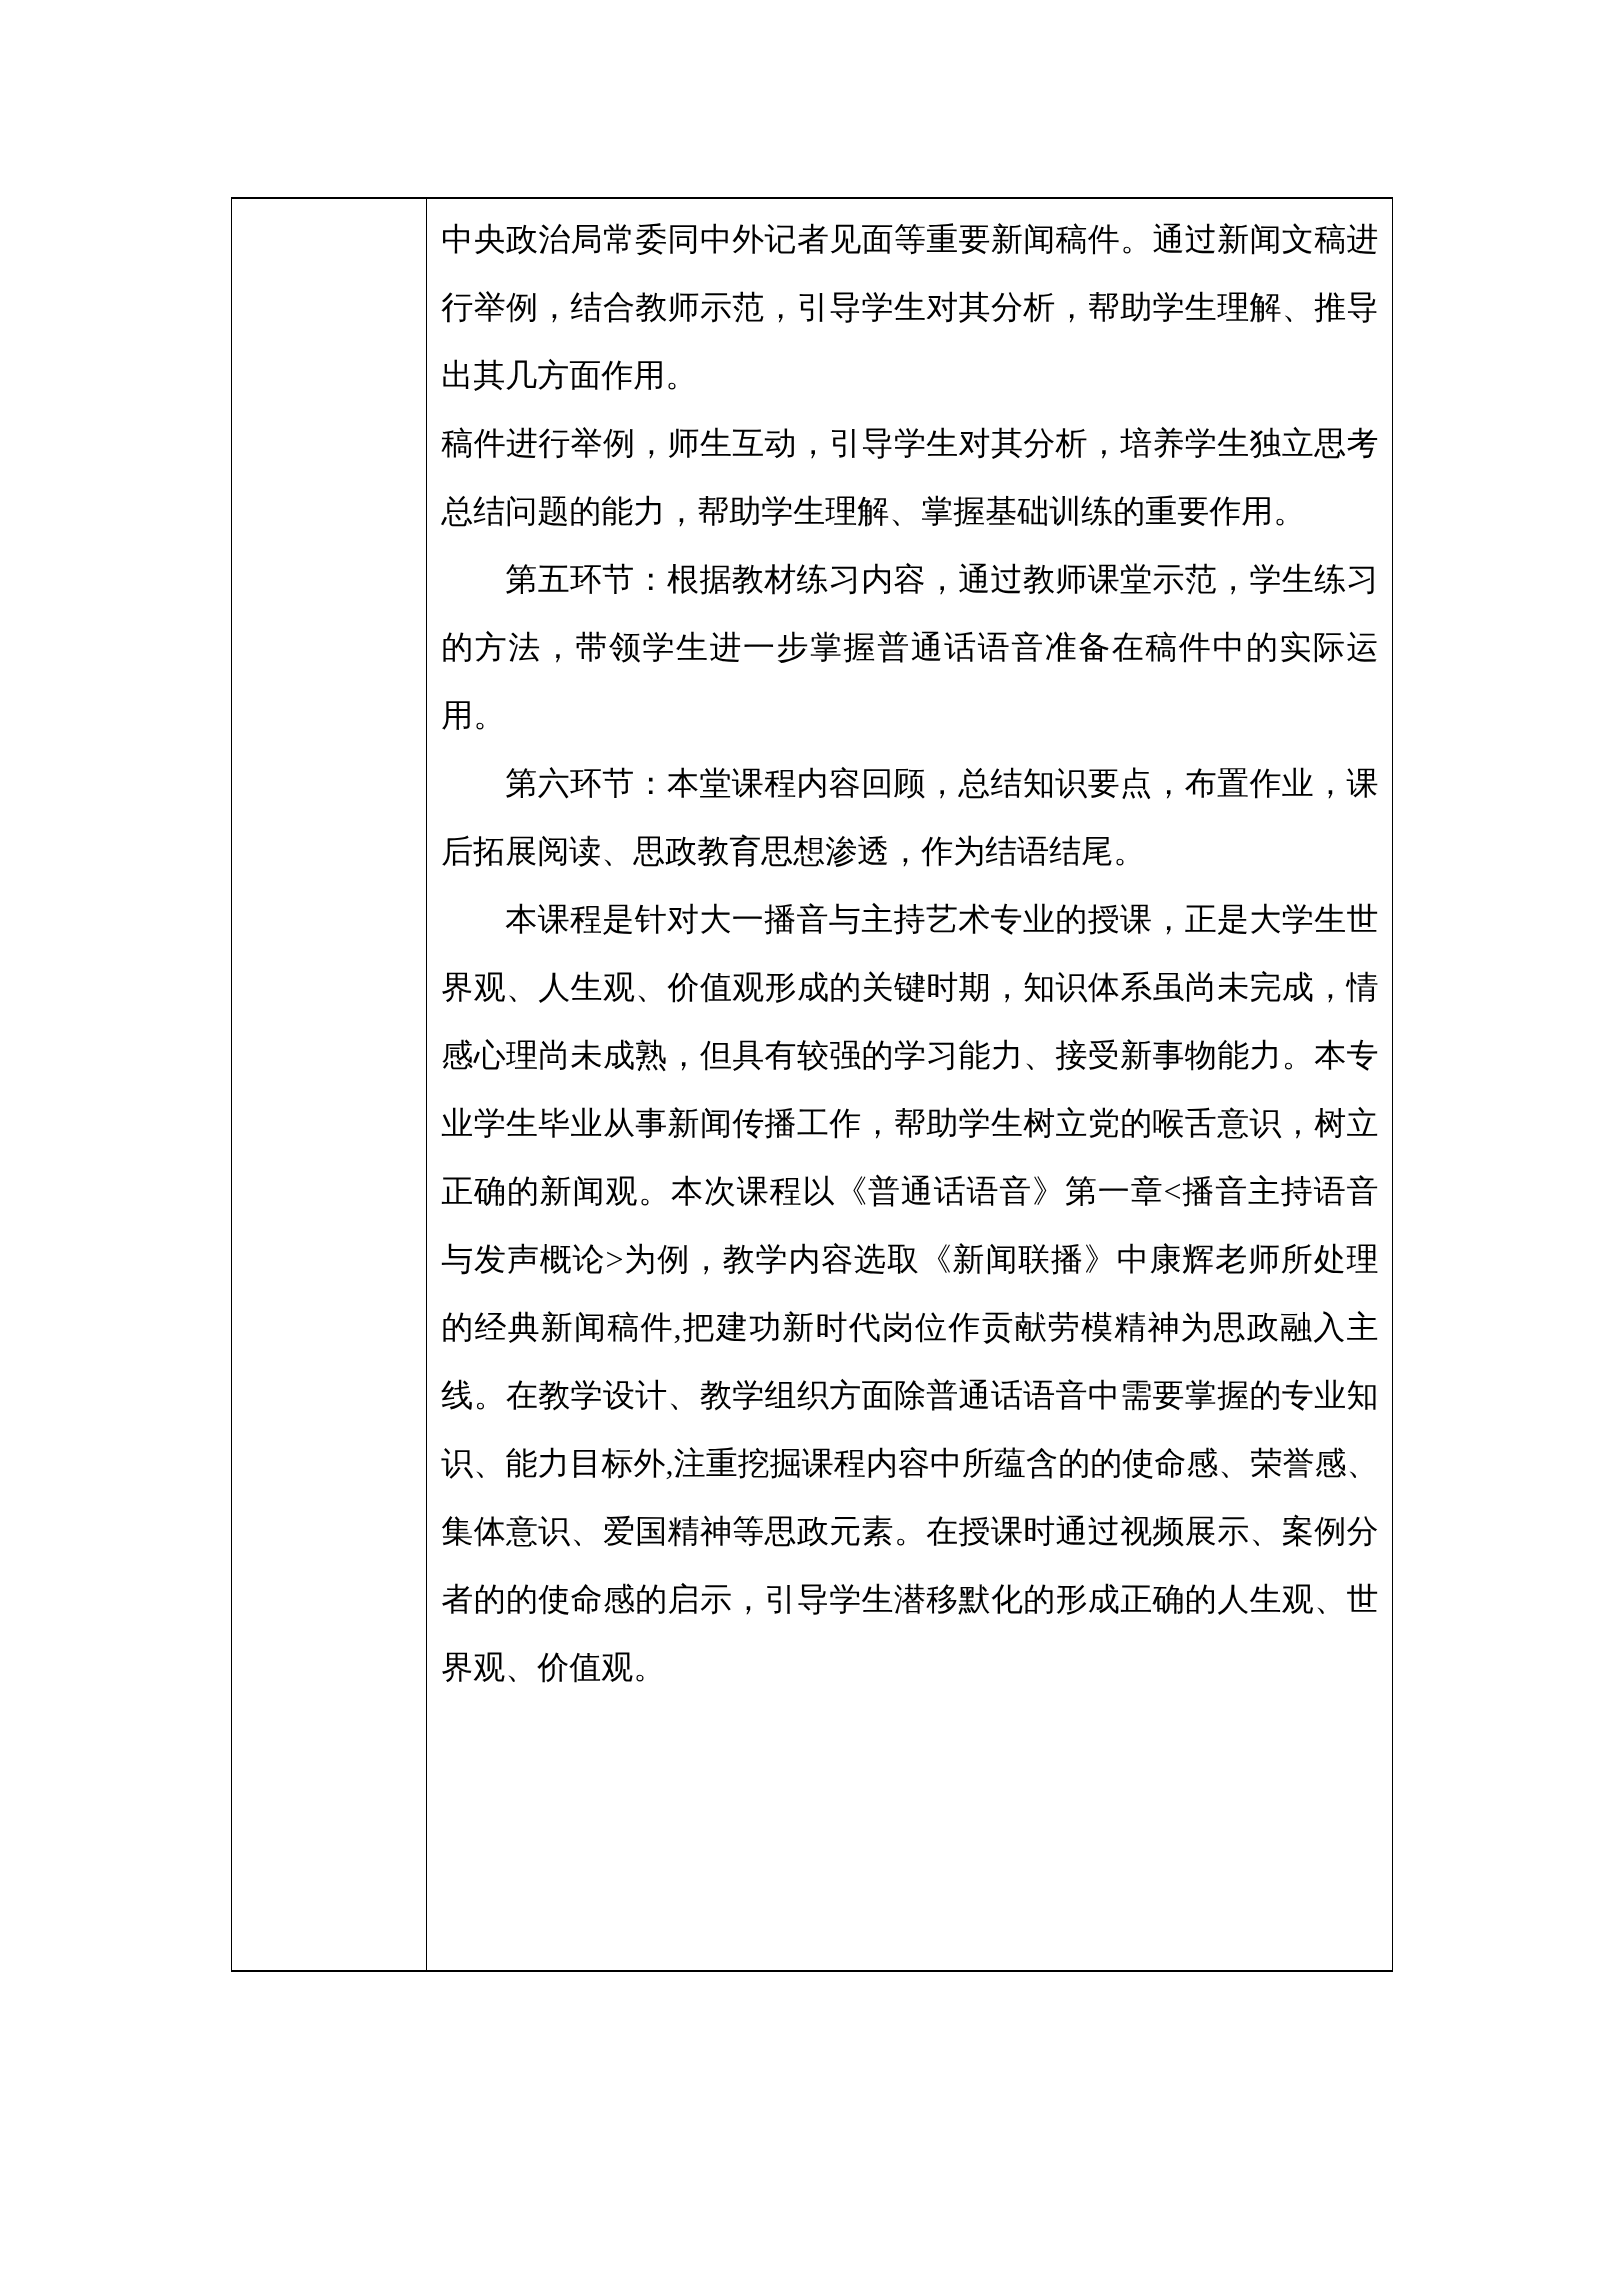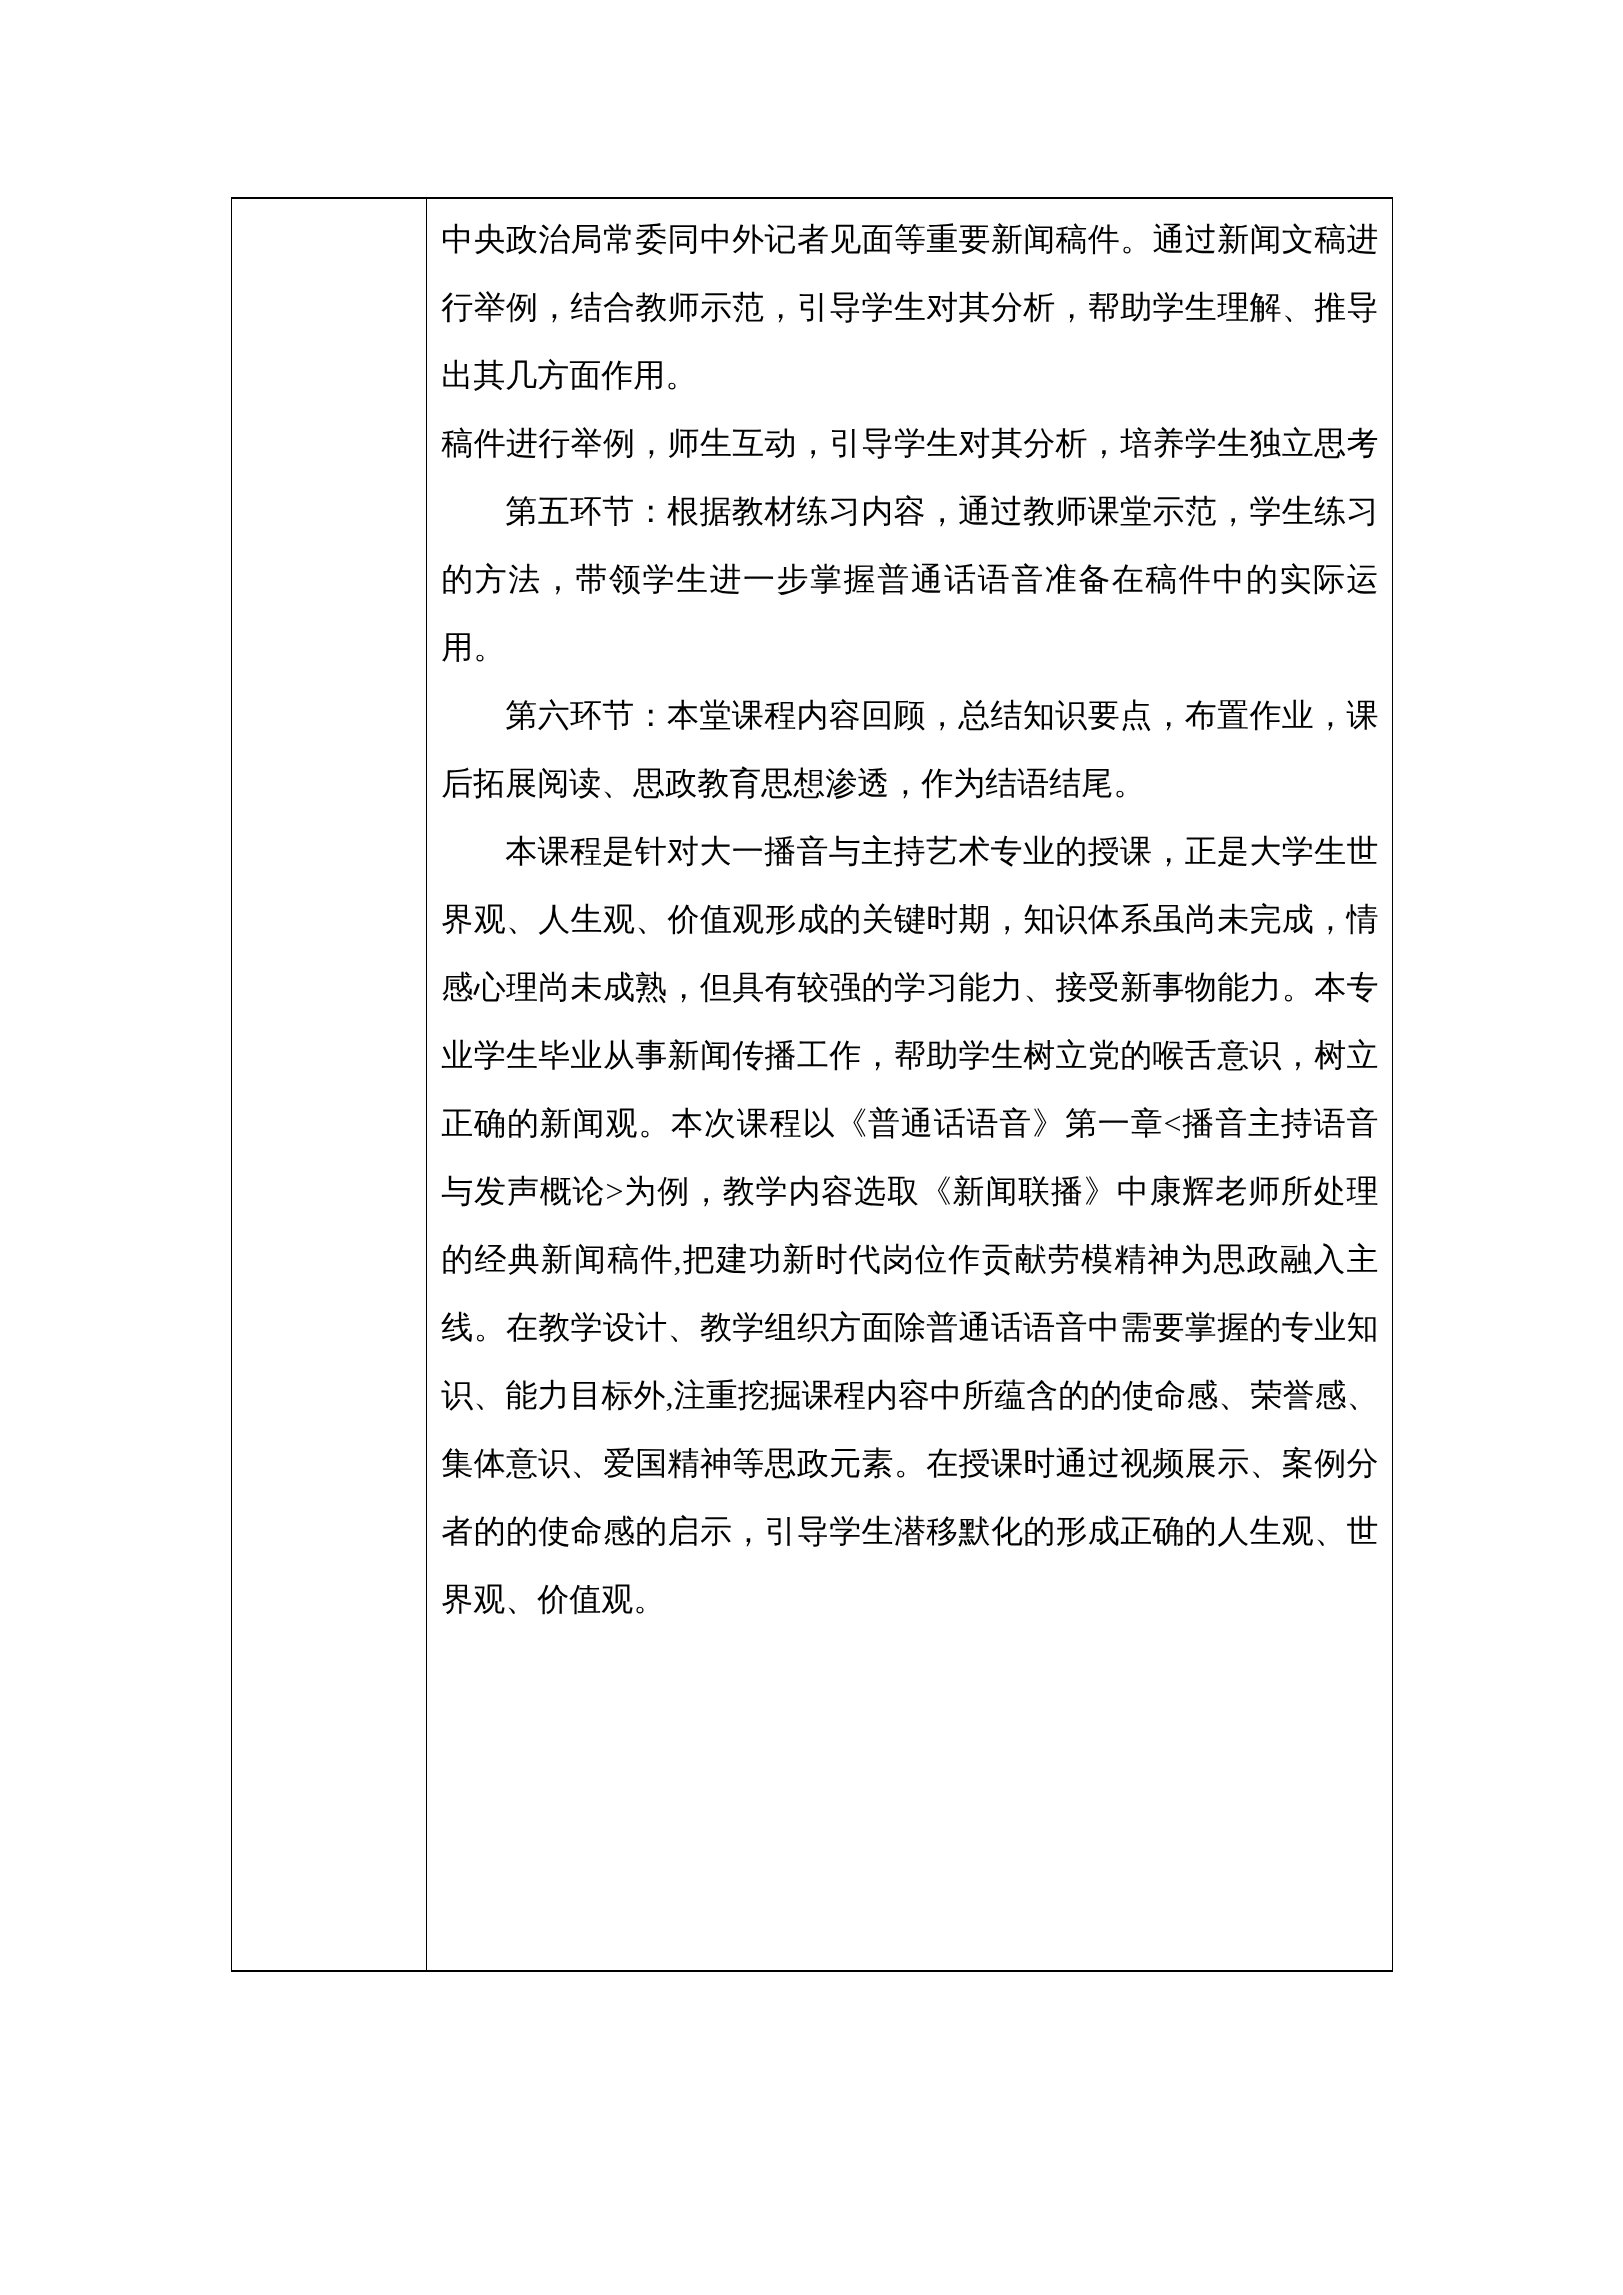--- a/index.html
+++ b/index.html
@@ -63,20 +63,21 @@
 
 <div class="doc-page">
 
   <div class="doc-table">
     <div class="cell-left"></div>
     <div class="cell-right">
       <div class="line">中央政治局常委同中外记者见面等重要新闻稿件。通过新闻文稿进</div>
       <div class="line">行举例，结合教师示范，引导学生对其分析，帮助学生理解、推导</div>
       <div class="line end">出其几方面作用。</div>
       <div class="line">稿件进行举例，师生互动，引导学生对其分析，培养学生独立思考</div>
+      <div class="line end">总结问题的能力，帮助学生理解、掌握基础训练的重要作用。</div>
       <div class="line indent">第五环节：根据教材练习内容，通过教师课堂示范，学生练习</div>
       <div class="line">的方法，带领学生进一步掌握普通话语音准备在稿件中的实际运</div>
       <div class="line end">用。</div>
       <div class="line indent">第六环节：本堂课程内容回顾，总结知识要点，布置作业，课</div>
       <div class="line end">后拓展阅读、思政教育思想渗透，作为结语结尾。</div>
       <div class="line indent">本课程是针对大一播音与主持艺术专业的授课，正是大学生世</div>
       <div class="line">界观、人生观、价值观形成的关键时期，知识体系虽尚未完成，情</div>
       <div class="line">感心理尚未成熟，但具有较强的学习能力、接受新事物能力。本专</div>
       <div class="line">业学生毕业从事新闻传播工作，帮助学生树立党的喉舌意识，树立</div>
       <div class="line">正确的新闻观。本次课程以《普通话语音》第一章&lt;播音主持语音</div>

